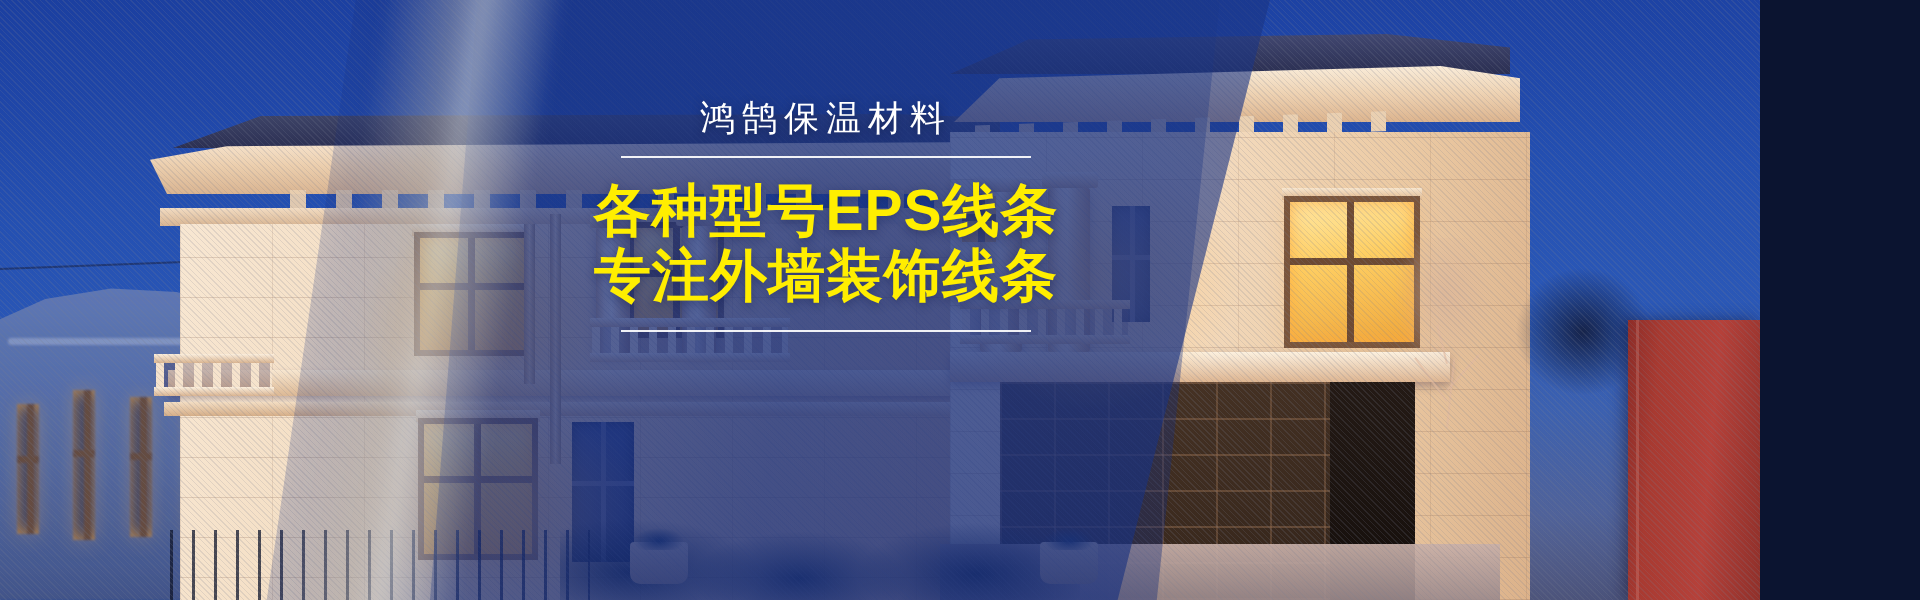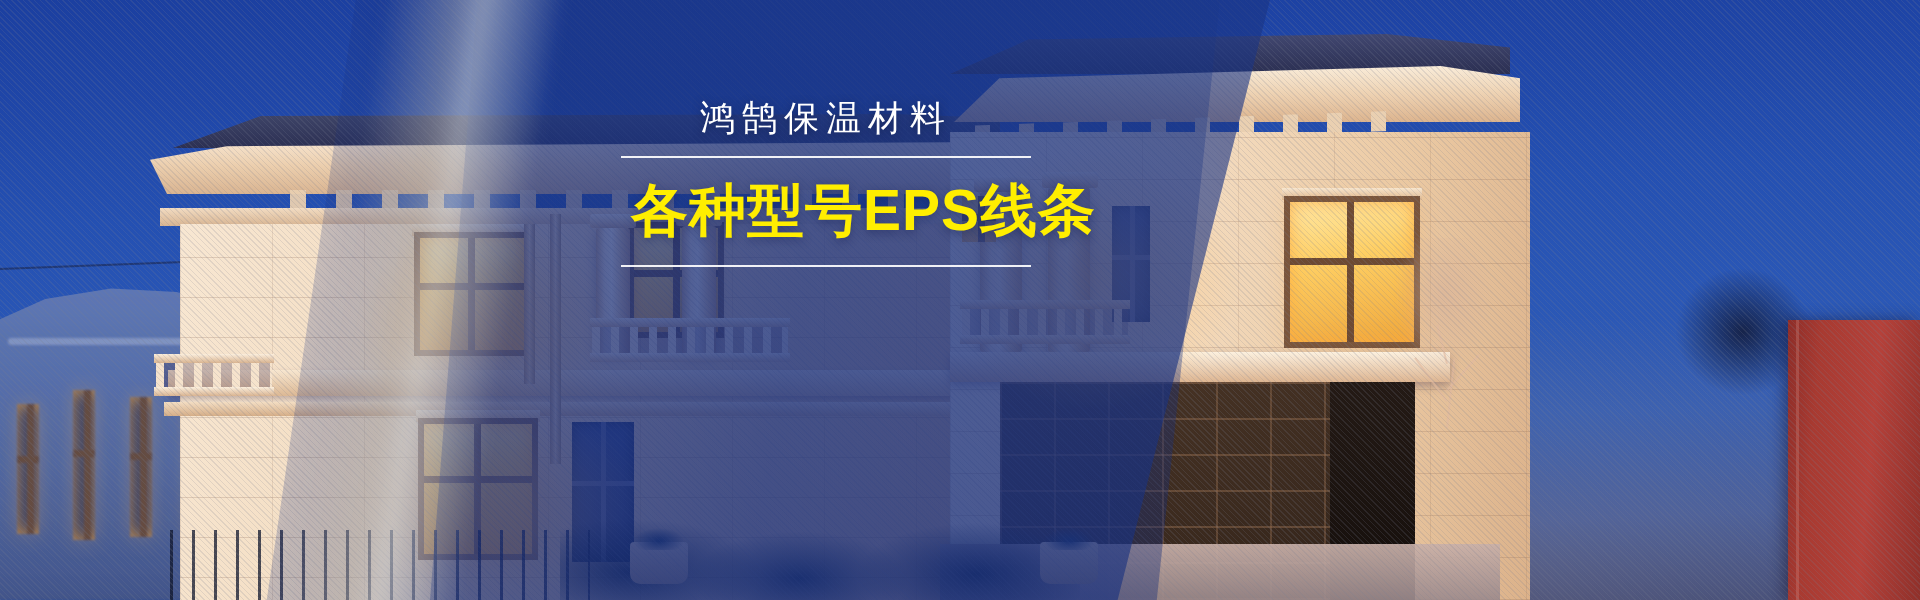--- a/index.html
+++ b/index.html
@@ -1,21 +1,21 @@
 <!DOCTYPE html>
 <html><head>
 <meta charset="utf-8">
 <title>Banner</title>
 <style>
   html,body{margin:0;padding:0;background:#0b1430;}
   body{font-family:"Liberation Sans","DejaVu Sans",sans-serif;}
 
   .banner{
     position:relative;
-    width:1920px;height:600px;
+    width:1760px;height:600px;
     overflow:hidden;
     background:#701a75;
   }
 
   
   .photo{position:absolute;inset:0;overflow:hidden;}
 
   
   .sky{
     position:absolute;inset:0;
@@ -339,21 +339,21 @@
   .headline{
     margin-top:20px;
     color:#ffee00;
     font-size:57px;
     font-weight:bold;
     line-height:1.14;
     letter-spacing:1px;
     white-space:nowrap;
     text-shadow:0 3px 10px rgba(20,28,80,.45);
   }
-  .headline .ln{display:block;text-align:right;}
+  .headline .ln{display:block;}
   .tagline{
     margin-top:4px;
     color:#ffffff;
     font-size:26px;
     letter-spacing:3px;
     font-weight:400;
     white-space:nowrap;
     text-shadow:0 2px 7px rgba(10,20,60,.55);
   }
   .tag-gap{margin-top:22px;}
@@ -479,19 +479,20 @@
   <div class="streak"></div>
 
   <div class="copy">
 
     <div class="brand">鸿鹄保温材料</div>
 
     <div class="rule"></div>
 
     <div class="headline">
       <span class="ln">各种型号EPS线条</span>
+      <span class="ln">专注外墙装饰线条</span>
     </div>
 
     <div class="rule rule-bottom tag-gap"></div>
 
   </div>
 
 </div>
 
 </body></html>

